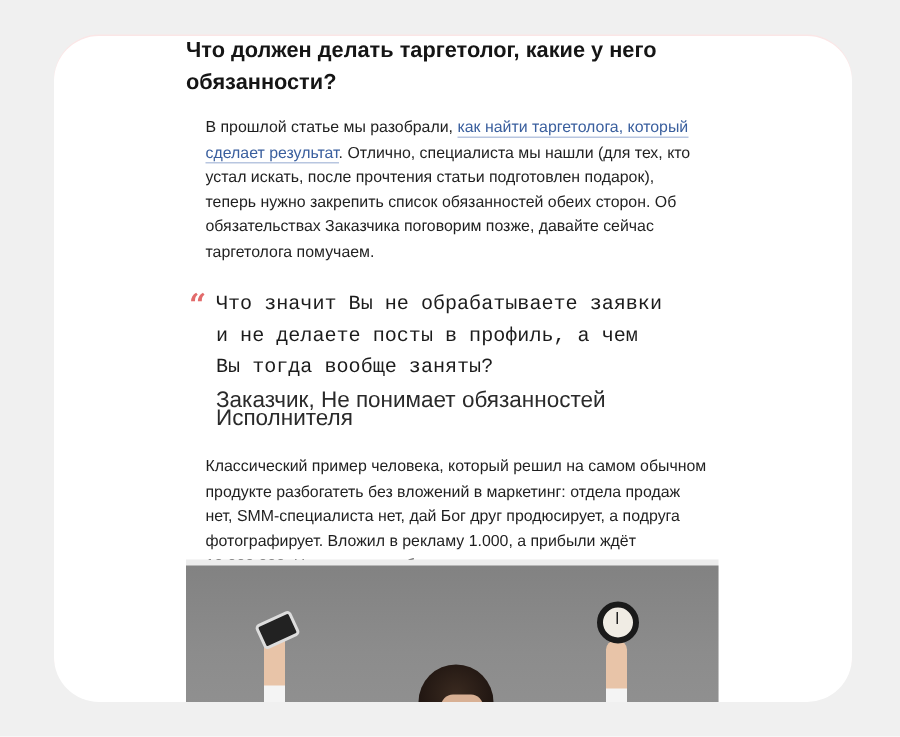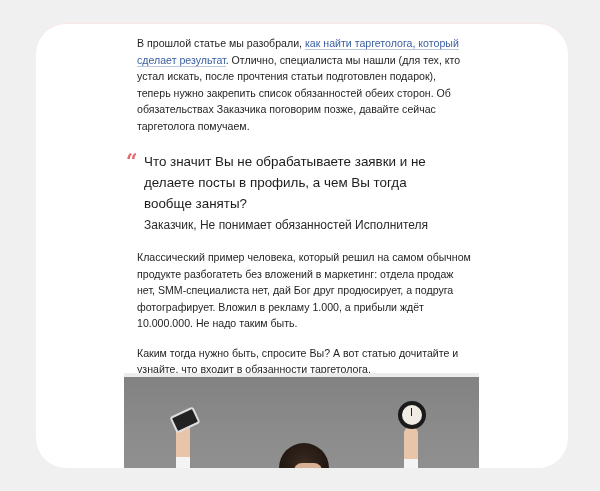--- a/index.html
+++ b/index.html
@@ -56,24 +56,25 @@
       line-height: 16px;
       font-weight: bold;
       color: #e26b6b;
       font-family: "DejaVu Serif", serif;
     }
     .quote-text {
       font-size: 13.4px;
       line-height: 21px;
       color: #1c1c1c;
       max-width: 300px;
+      font-family: Liberation Mono, monospace;
     }
     .quote-author {
       margin-top: 5px;
-      font-size: 12px;
+      font-size: 15px;
       line-height: 12px;
       color: #2a2a2a;
     }
     .p-example { margin-top: 18px !important; }
     .p-question { margin-top: 8px !important; }
     .hero-image {
       position: absolute;
       left: 88px; top: 349px;
       width: 355px; height: 100px;
       background: #ececec;
@@ -116,20 +117,21 @@
     .face {
       position: absolute; left: 170px; top: 86px;
       width: 28px; height: 30px; background: #d8b094; border-radius: 8px 8px 0 0;
     }
   </style>
 </head>
 <body>
 
 <div class="card">
   <div class="article">
+    <h2>Что должен делать таргетолог, какие у него обязанности?</h2>
 
     <p class="p-intro"><span>В прошлой статье мы разобрали, </span><a href="#">как найти таргетолога, который сделает результат</a><span>. Отлично, специалиста мы нашли (для тех, кто устал искать, после прочтения статьи подготовлен подарок), теперь нужно закрепить список обязанностей обеих сторон. Об обязательствах Заказчика поговорим позже, давайте сейчас таргетолога помучаем.</span></p>
 
     <div class="quote">
       <span class="quote-mark">“</span>
       <div class="quote-text">Что значит Вы не обрабатываете заявки и не делаете посты в профиль, а чем Вы тогда вообще заняты?</div>
       <div class="quote-author">Заказчик, Не понимает обязанностей Исполнителя</div>
     </div>
 
     <p class="p-example">Классический пример человека, который решил на самом обычном продукте разбогатеть без вложений в маркетинг: отдела продаж нет, SMM-специалиста нет, дай Бог друг продюсирует, а подруга фотографирует. Вложил в рекламу 1.000, а прибыли ждёт 10.000.000. Не надо таким быть.</p>

